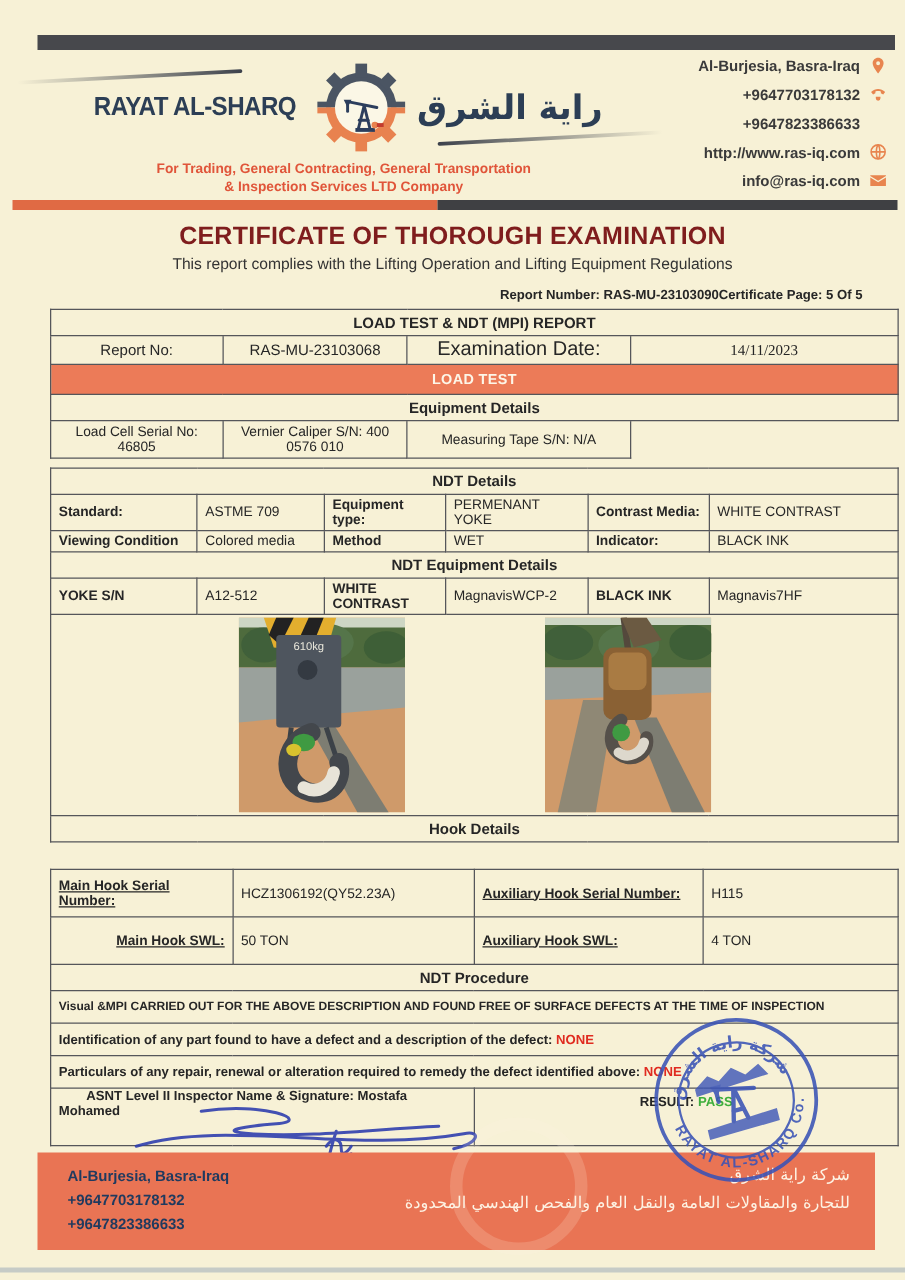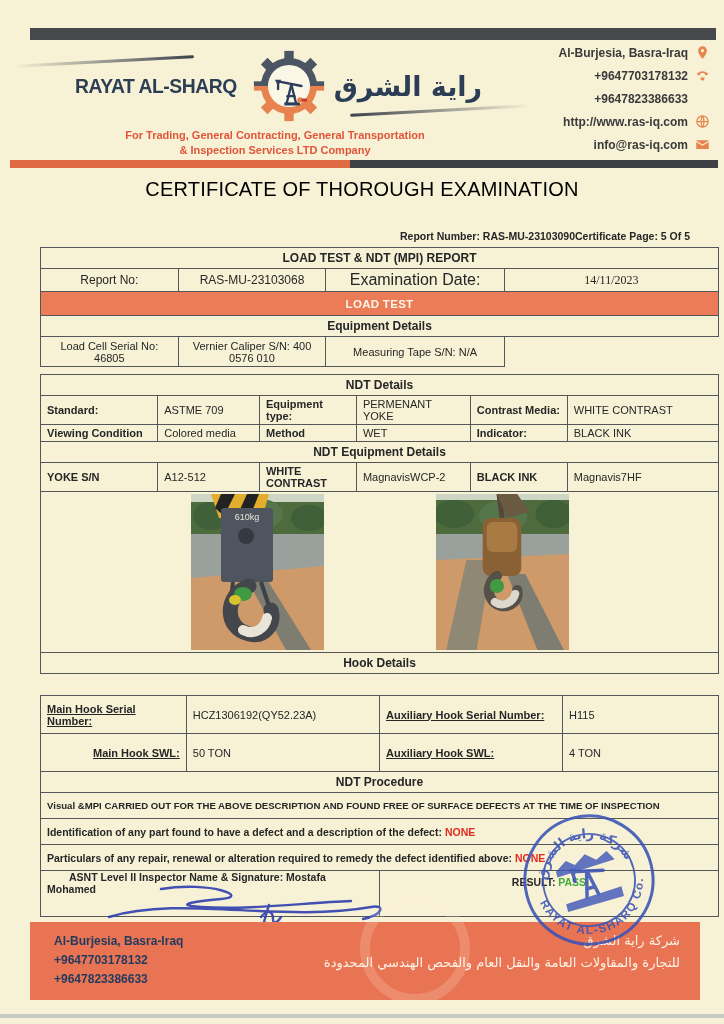--- a/index.html
+++ b/index.html
@@ -21,21 +21,21 @@
   .contacts { position:absolute; right:14px; top:0; width:230px; display:flex; flex-direction:column; gap:2px; }
   .contact-row { display:flex; align-items:center; justify-content:flex-end; gap:7px; height:21px; color:#3a3a3a; font-size:12px; font-weight:bold; }
   .contact-row .cicon { width:15px; height:15px; flex:0 0 15px; display:inline-flex; }
   .contact-row .cicon.empty { visibility:hidden; }
 
   .divider { position:absolute; left:10px; top:160px; width:708px; height:8px; display:flex; }
   .divider .d-orange { width:340px; height:100%; background:#e06a44; }
   .divider .d-dark { flex:1; height:100%; background:#3f4043; }
 
   
-  .title { position:absolute; left:0; top:178px; width:724px; text-align:center; font-size:20px; font-weight:normal; color:#000000; letter-spacing:.2px; }
+  .title { position:absolute; left:0; top:178px; width:724px; text-align:center; font-size:20px; font-weight:bold; color:#7f1d1d; letter-spacing:.2px; }
   .subtitle { position:absolute; left:0; top:204px; width:724px; text-align:center; font-size:12.5px; color:#333; }
   .meta-row { position:absolute; left:35px; top:230px; width:655px; display:flex; justify-content:flex-end; font-size:10.5px; font-weight:bold; color:#262626; }
 
   
   table { border-collapse:collapse; table-layout:fixed; width:679px; }
   .t1 { position:absolute; left:40px; top:247px; }
   .t2 { position:absolute; left:40px; top:374px; }
   td { border:1px solid #55565a; font-size:11px; color:#262626; padding:2px 6px; vertical-align:middle; }
   td.hdr { text-align:center; font-weight:bold; font-size:12px; padding:3px 4px; }
   td.band { background:#ec7b58; color:#fdf6e8; text-align:center; font-weight:bold; font-size:11.5px; height:24px; letter-spacing:.3px; }
@@ -176,20 +176,21 @@
       </div>
     </div>
   </div>
 
   <div class="divider">
     <span class="d-orange"></span>
       <span class="d-dark"></span>
   </div>
 
   <div class="title">CERTIFICATE OF THOROUGH EXAMINATION</div>
+  <div class="subtitle">This report complies with the Lifting Operation and Lifting Equipment Regulations</div>
 
   <div class="meta-row">
     <span>Report Number: RAS-MU-23103090</span>
     <span>Certificate Page: 5 Of 5</span>
   </div>
 
   <table class="t1">
     <colgroup>
         <col style="width:20.3%">
         <col style="width:21.8%">

